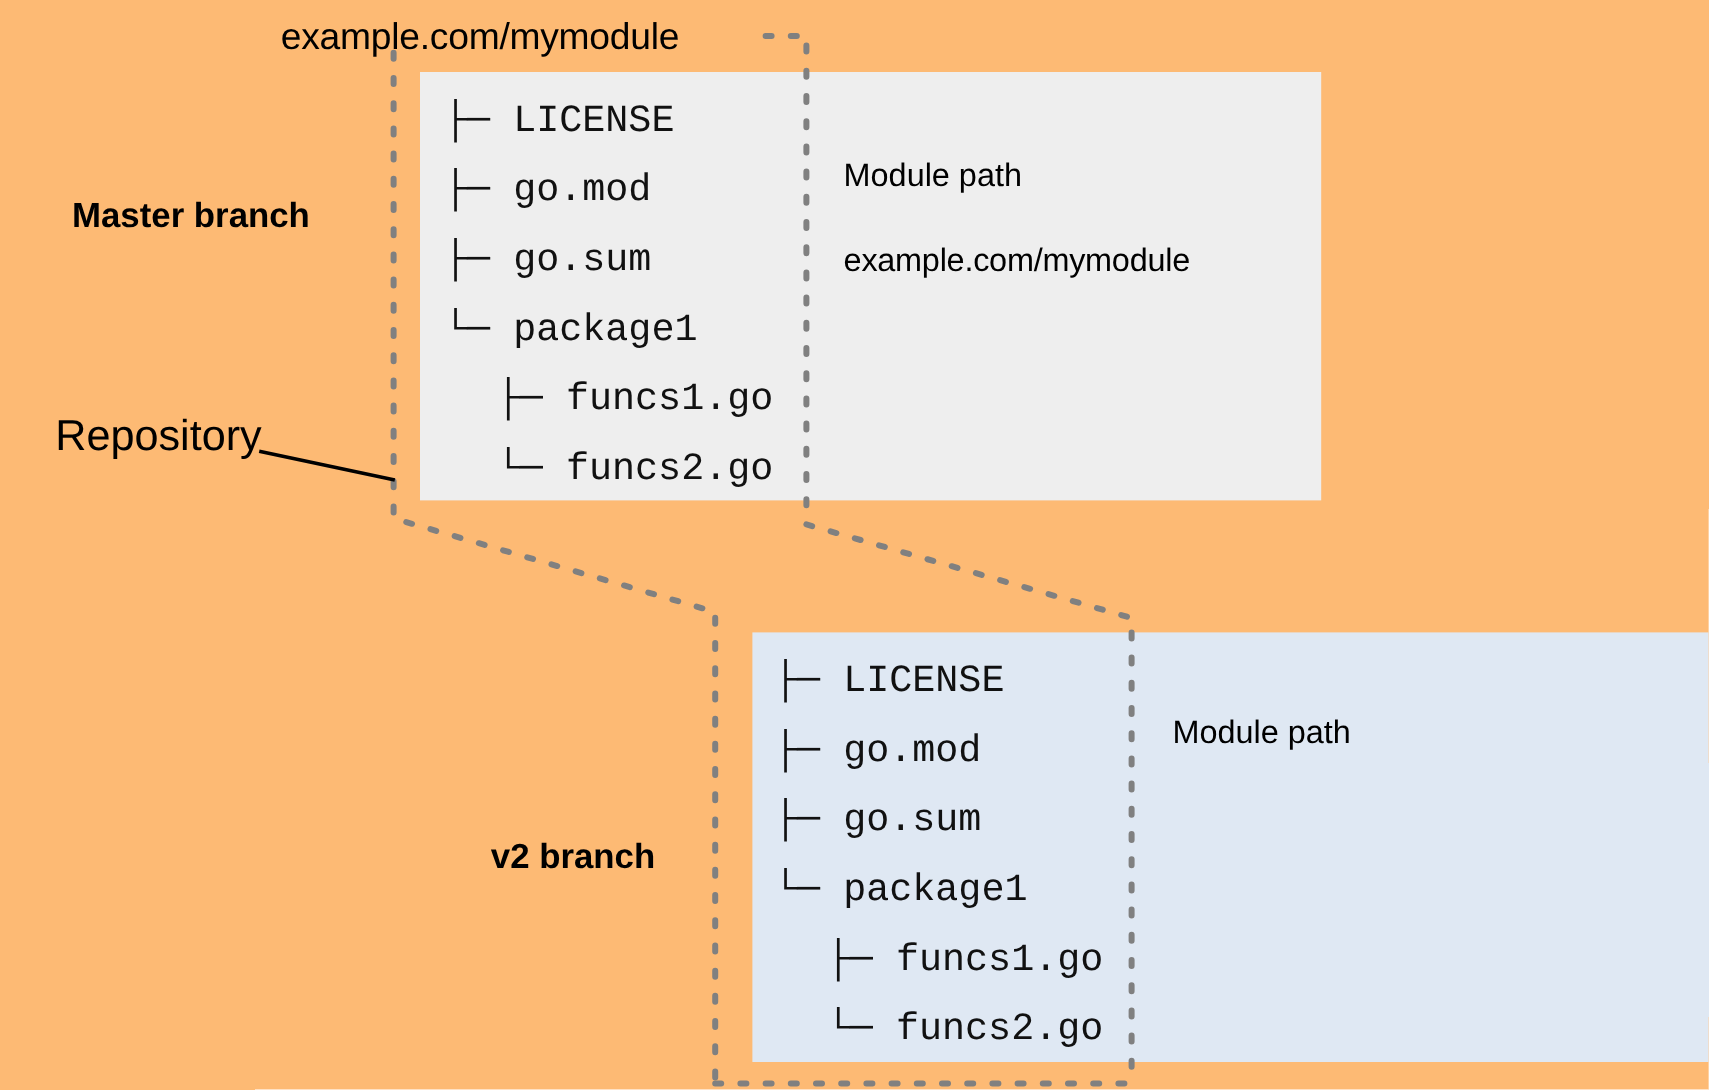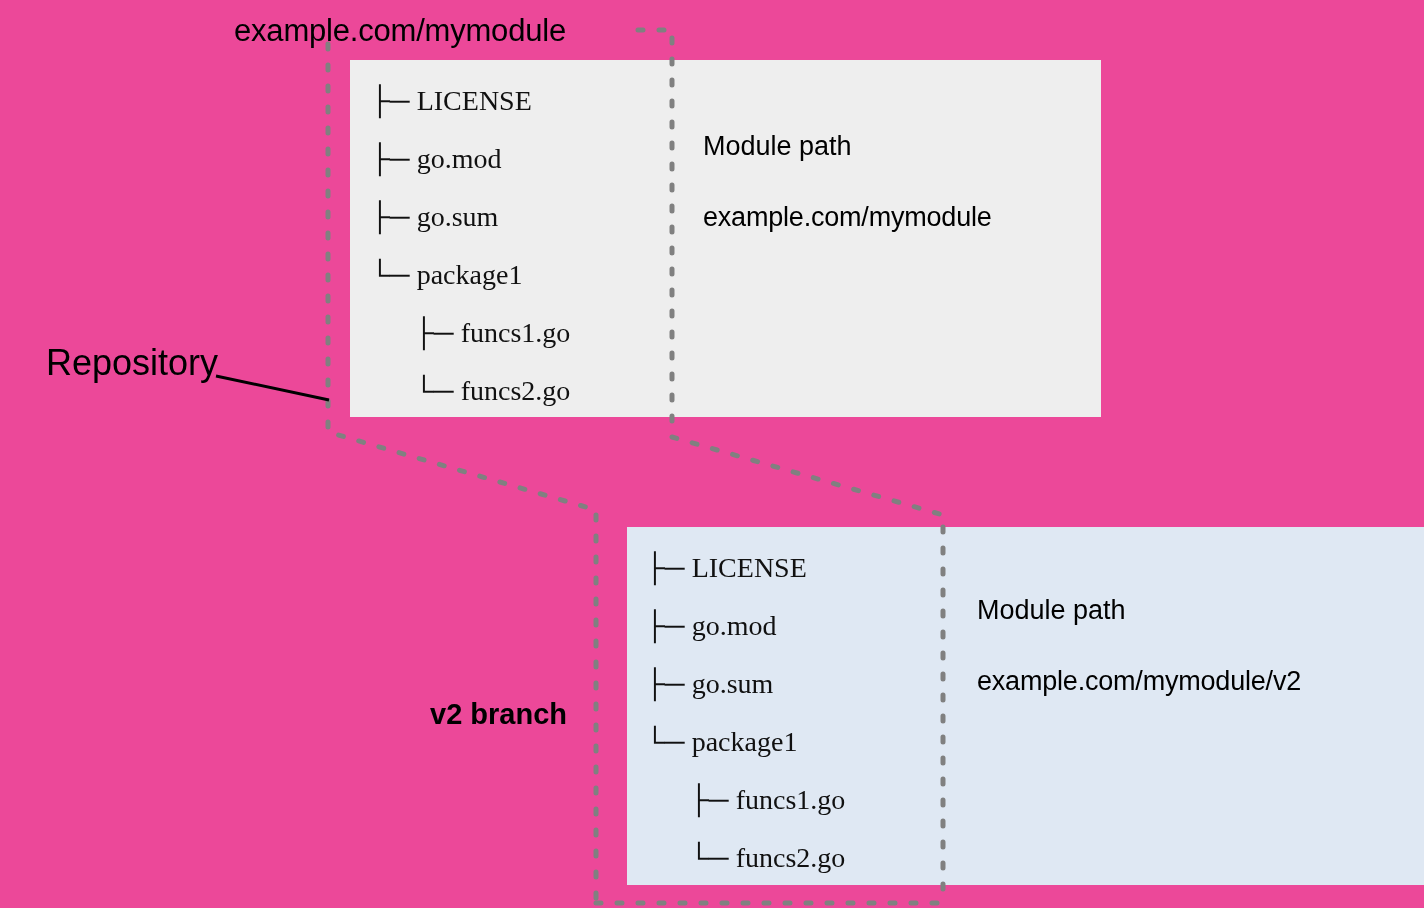--- a/index.html
+++ b/index.html
@@ -9,21 +9,21 @@
   }
   body {
     font-family: "Liberation Sans", sans-serif;
     -webkit-font-smoothing: antialiased;
   }
   #diagram {
     position: relative;
     width: 1424px;
     height: 908px;
     overflow: hidden;
-    background: #ec4899;
+    background: #fdba74;
   }
   .panel {
     position: absolute;
   }
   #master-panel {
     left: 350px;
     top: 60px;
     width: 751px;
     height: 357px;
     background: #eeeeee;
@@ -58,21 +58,20 @@
     font-weight: bold;
     font-size: 29px;
   }
   #master-branch-label {
     left: 60px;
     top: 164px;
   }
   #v2-branch-label {
     left: 409px;
     top: 698px;
-    margin-left: 21px;
   }
   #repository-label {
     left: 46px;
     top: 342px;
     font-size: 36px;
   }
   .modbox {
     position: absolute;
     white-space: pre;
   }
@@ -93,22 +92,22 @@
   #master-modbox {
     left: 703px;
     top: 93px;
   }
   #v2-modbox {
     left: 977px;
     top: 557px;
   }
   .tree {
     position: absolute;
-    font-family: Liberation Serif, serif;
-    font-size: 28px;
+    font-family: Liberation Mono, monospace;
+    font-size: 32px;
     line-height: 58px;
     color: #111111;
     white-space: pre;
   }
   #master-tree {
     left: 370px;
     top: 72px;
   }
   #v2-tree {
     left: 645px;
@@ -135,32 +134,32 @@
     <g fill="none" stroke="#808080" stroke-width="5" stroke-linecap="round" stroke-dasharray="5 16">
       <path d="M328 44 L328 432 L596 510 L596 903"></path>
       <path d="M638 30 L672 30 L672 437 L943 515 L943 903"></path>
       <path d="M596 903 L943 903"></path>
     </g>
     <line x1="216" y1="376" x2="329" y2="400" stroke="#000000" stroke-width="3"></line>
   </svg>
 
   <div class="label repo-url">example.com/mymodule</div>
 
+  <div class="label branch-title" id="master-branch-label">Master branch</div>
 
   <div class="label branch-title" id="v2-branch-label">v2 branch</div>
 
   <div class="label" id="repository-label">Repository</div>
 
   <div class="modbox" id="master-modbox">
     <span class="mod-title">Module path</span>
     <span class="mod-value">example.com/mymodule</span>
   </div>
 
   <div class="modbox" id="v2-modbox">
     <span class="mod-title">Module path</span>
-    <span class="mod-value">example.com/mymodule/v2</span>
   </div>
 
   <div class="tree" id="master-tree"><span class="row"><span>├─ </span><span>LICENSE</span></span><span class="row"><span>├─ </span><span>go.mod</span></span><span class="row"><span>├─ </span><span>go.sum</span></span><span class="row"><span>└─ </span><span>package1</span></span><span class="row"><span class="indent"></span><span>├─ </span><span>funcs1.go</span></span><span class="row"><span class="indent"></span><span>└─ </span><span>funcs2.go</span></span></div>
 
   <div class="tree" id="v2-tree"><span class="row"><span>├─ </span><span>LICENSE</span></span><span class="row"><span>├─ </span><span>go.mod</span></span><span class="row"><span>├─ </span><span>go.sum</span></span><span class="row"><span>└─ </span><span>package1</span></span><span class="row"><span class="indent"></span><span>├─ </span><span>funcs1.go</span></span><span class="row"><span class="indent"></span><span>└─ </span><span>funcs2.go</span></span></div>
 
 </div>
 
 </body></html>

